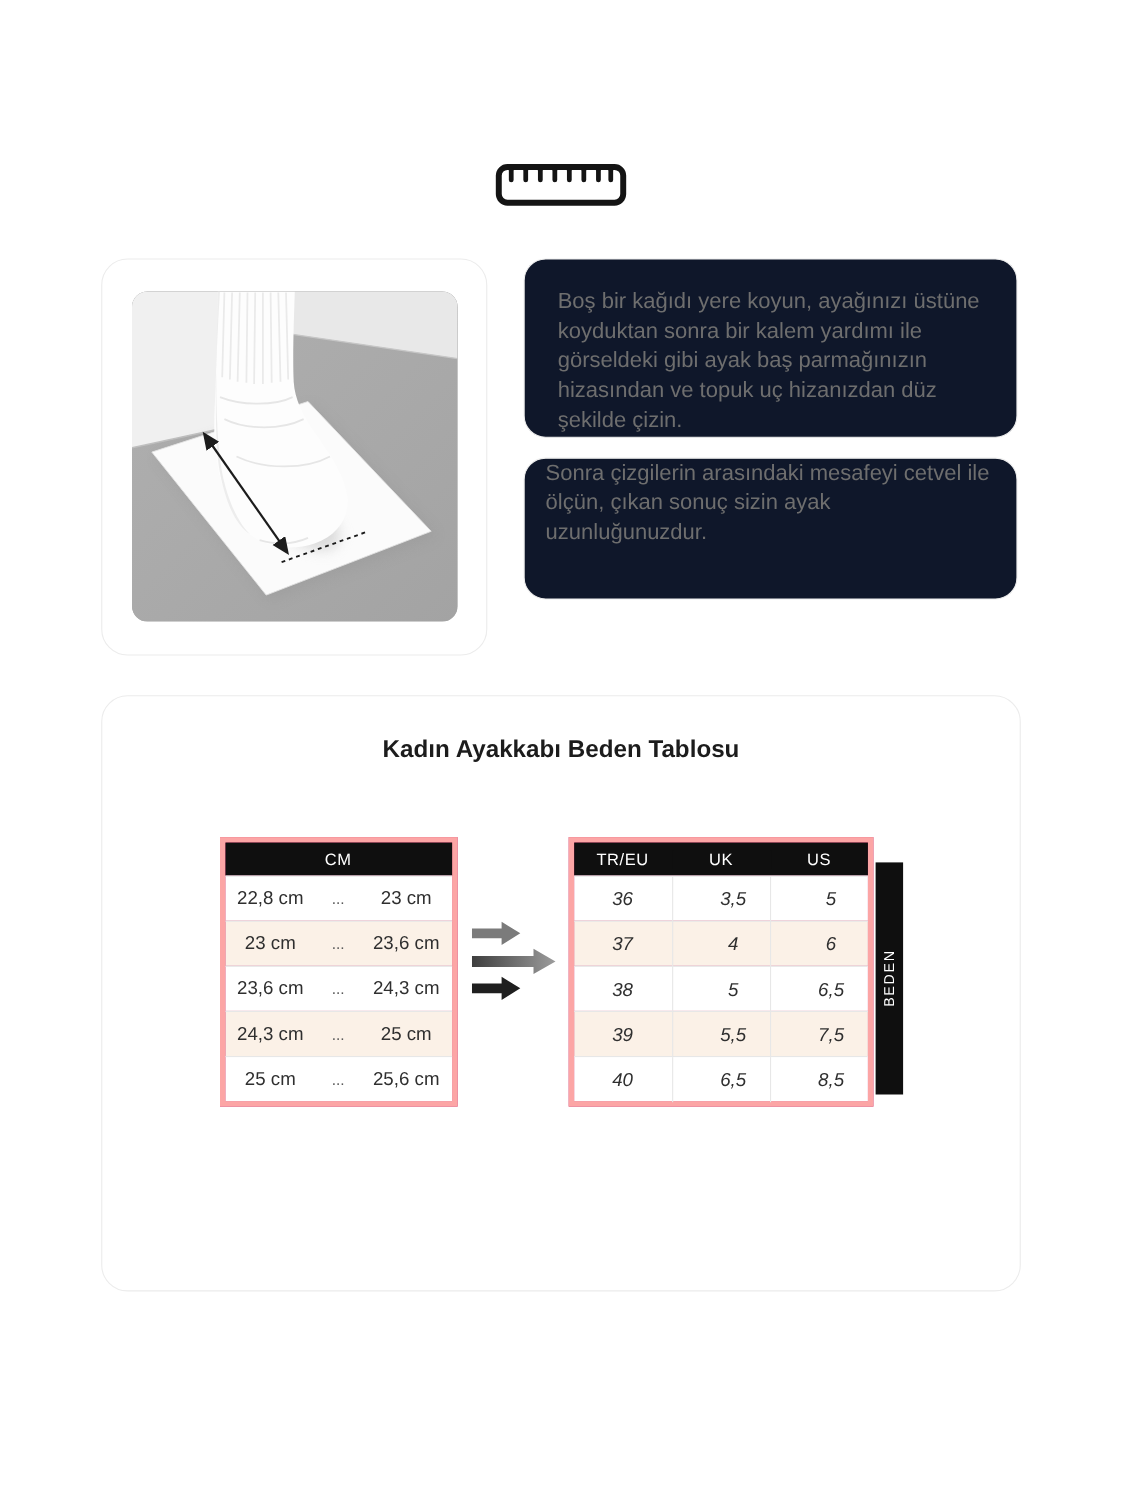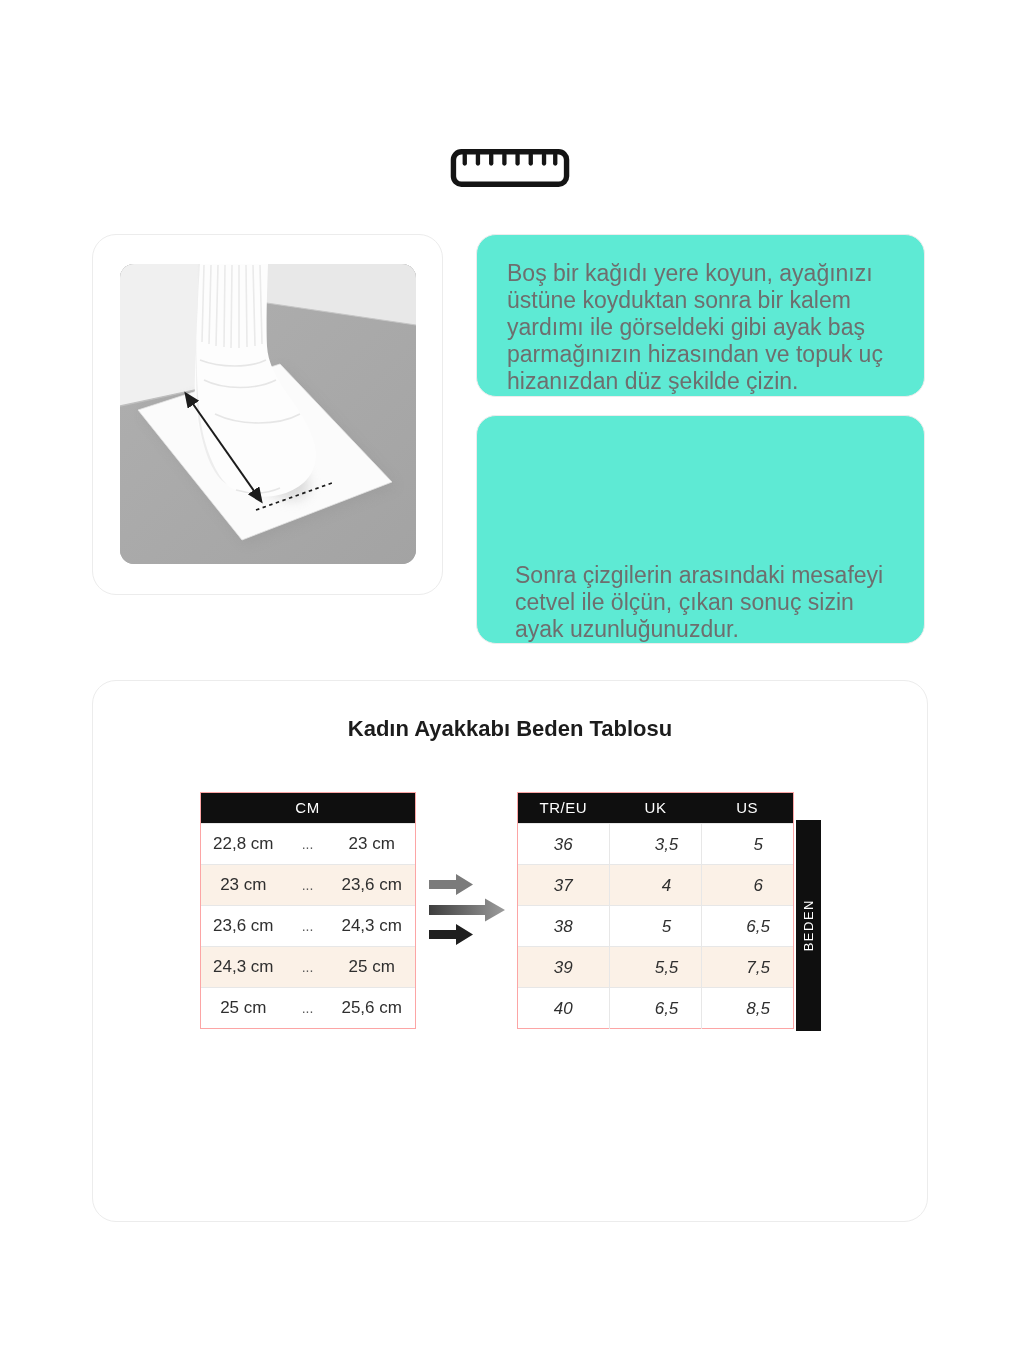--- a/index.html
+++ b/index.html
@@ -29,41 +29,41 @@
     background:#fff; padding:29px 0 0 27px;
   }
   .photo-frame {
     width:296px; height:300px; border-radius:14px; overflow:hidden;
     background:#a9a9a9;
   }
   .photo-frame svg { display:block; }
 
   .info-col { width:449px; display:flex; flex-direction:column; gap:18px; }
   .info-box {
-    border:1px solid #ececec; border-radius:20px; background:#5eead4;
-    font-size:23px; line-height:27px; color:#6e6e6e;
+    border:1px solid #ececec; border-radius:20px; background:#0f172a;
+    font-size:20px; line-height:27px; color:#6e6e6e;
   }
   .info-box.first { height:163px; padding:25px 30px 0 30px; }
-  .info-box.second { height:229px; padding:0 38px; display:flex; align-items:flex-end; }
+  .info-box.second { height:129px; padding:0 19px; display:flex; align-items:flex-start; }
 
   
   .chart-card {
     width:836px; height:542px; margin:36px auto 0;
     border:1px solid #ececec; border-radius:24px; background:#fff;
   }
   .chart-title {
     margin-top:33px; text-align:center;
     font-size:22px; font-weight:bold; color:#1c1c1c; line-height:30px;
   }
   .chart-row {
     margin-top:45px;
     display:flex; justify-content:center; align-items:center;
   }
   .sizetable {
-    border:1px solid #fca5a5; background:#be185d;
+    border:5px solid #fca5a5; background:#be185d;margin-top:20px;
   }
   .sizetable .thead {
     background:#0f0f0f; color:#ffffff; height:30px;
     display:grid; align-items:center; text-align:center;
     font-size:15px; letter-spacing:0.5px;
   }
   .cm-table { width:216px; }
   .cm-table .thead { grid-template-columns:1fr; }
   .trow {
     height:41px; display:grid; align-items:center; text-align:center;

